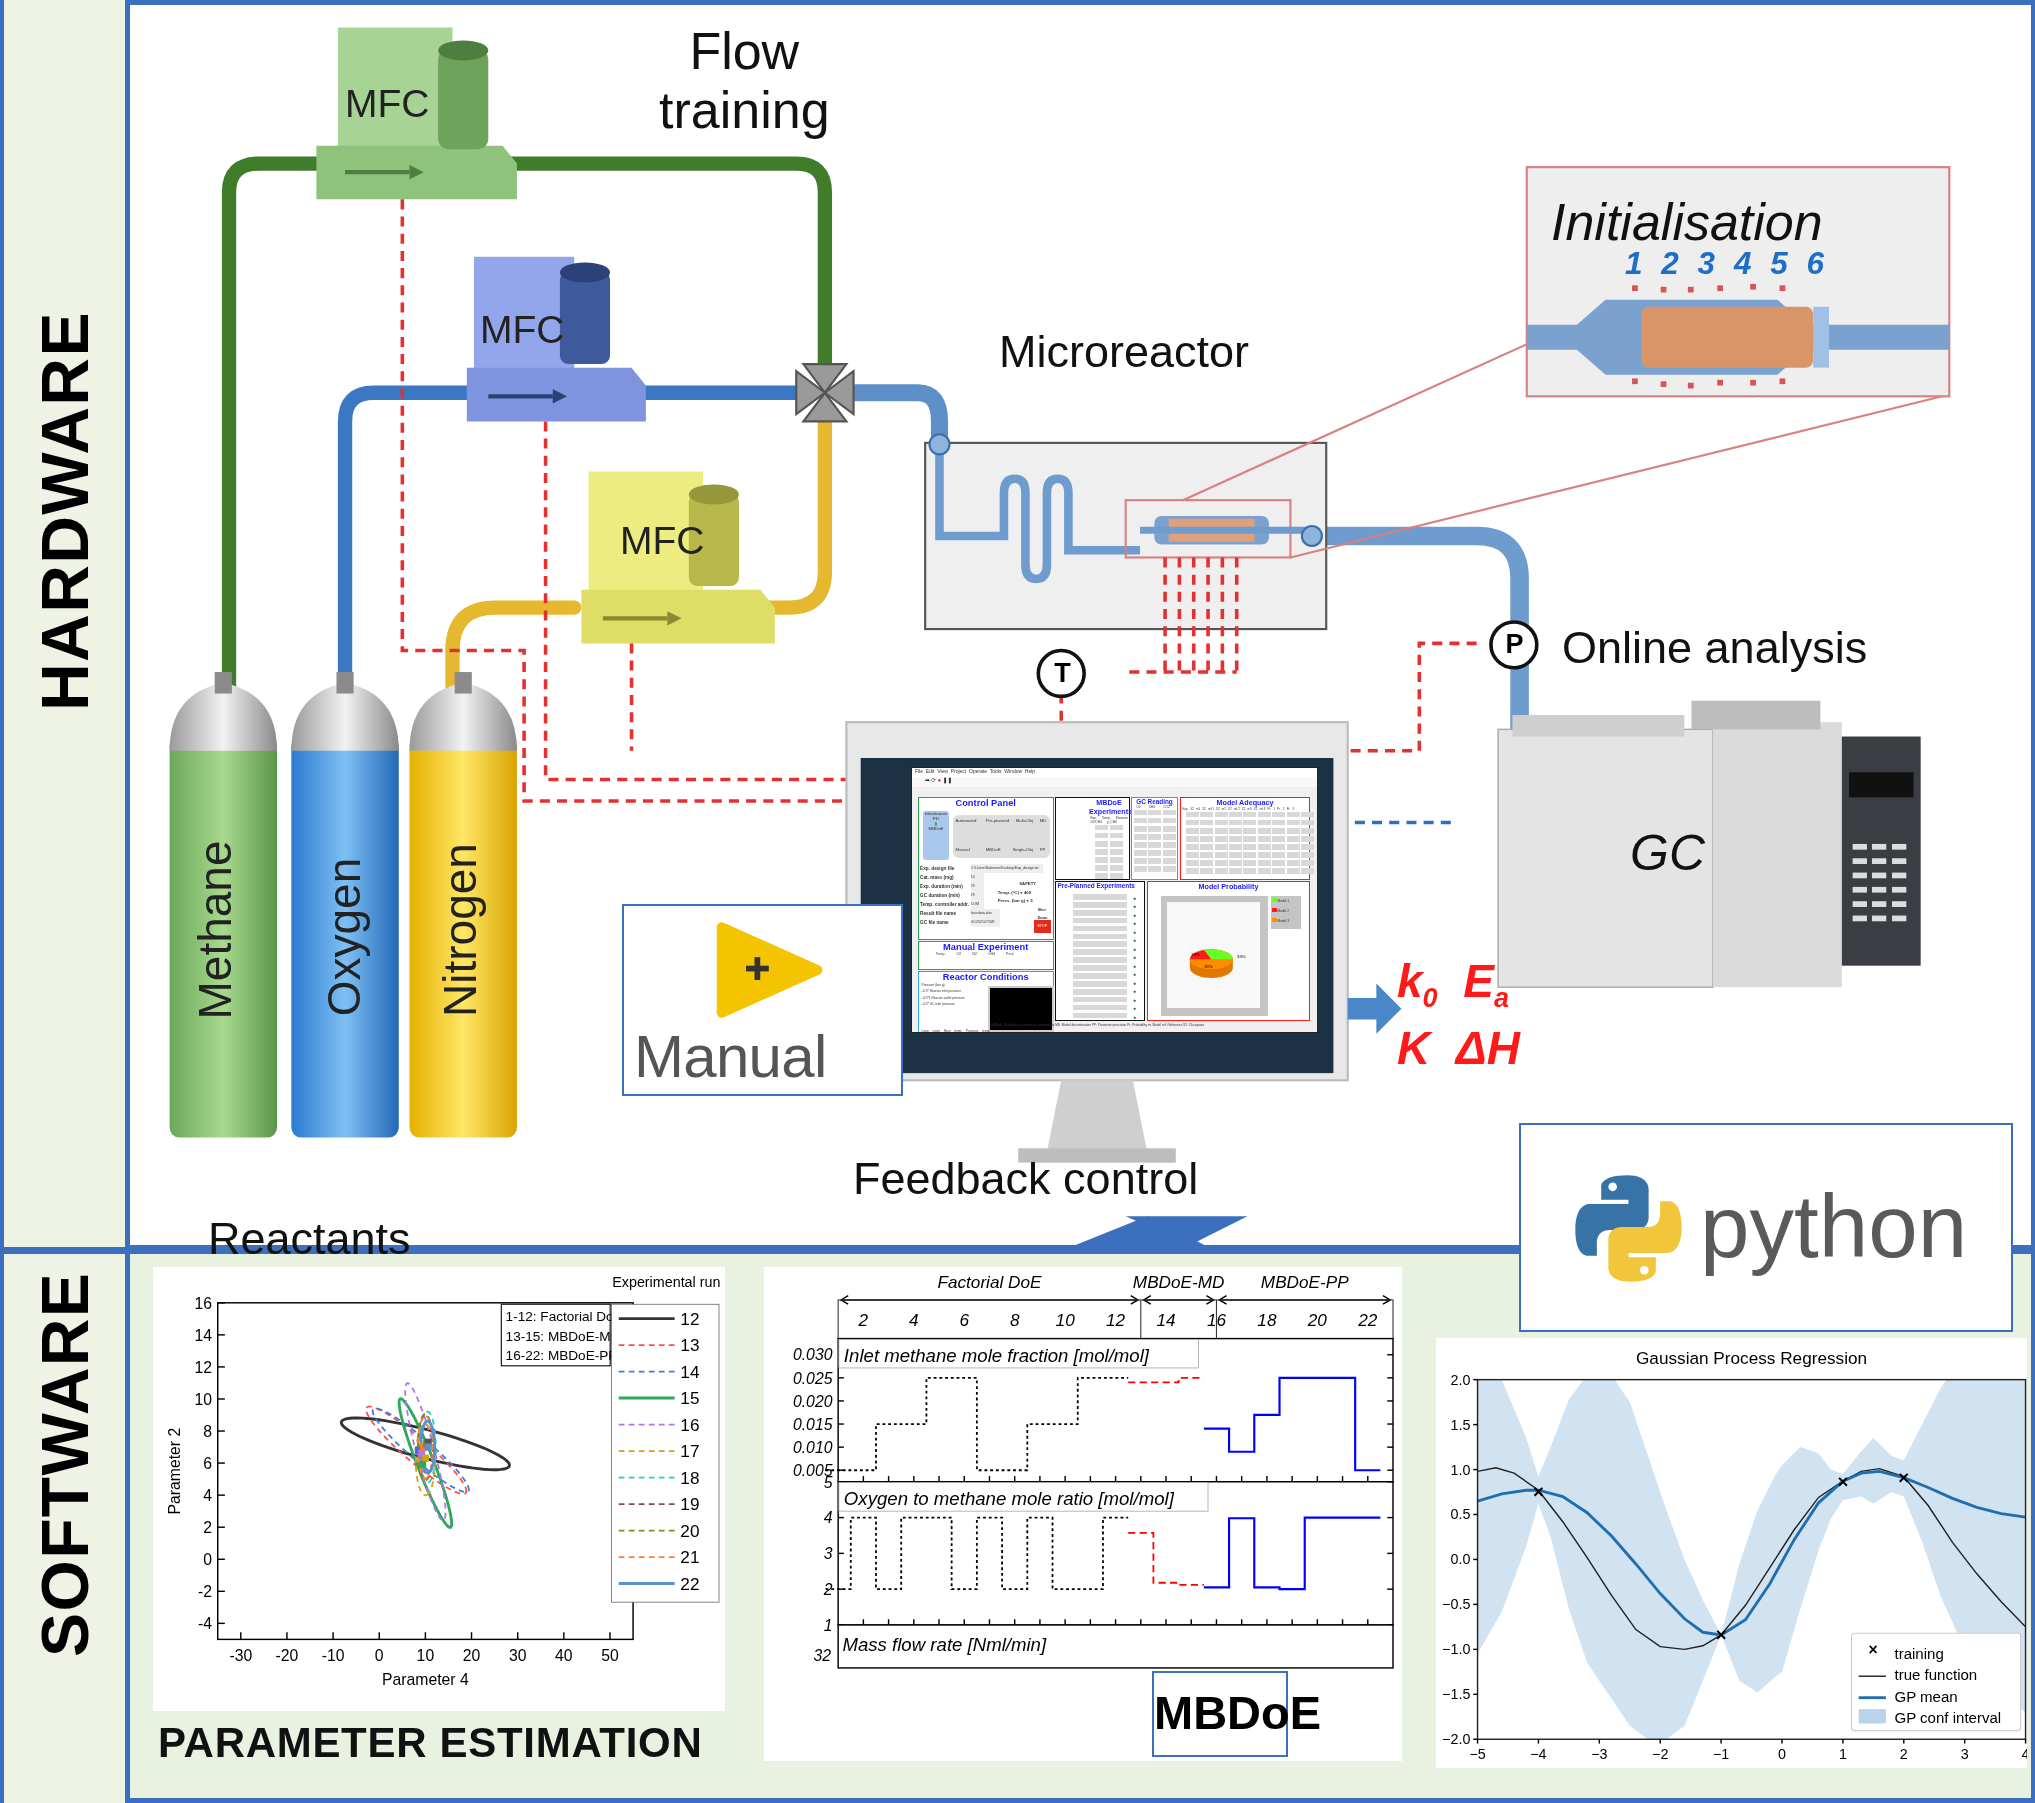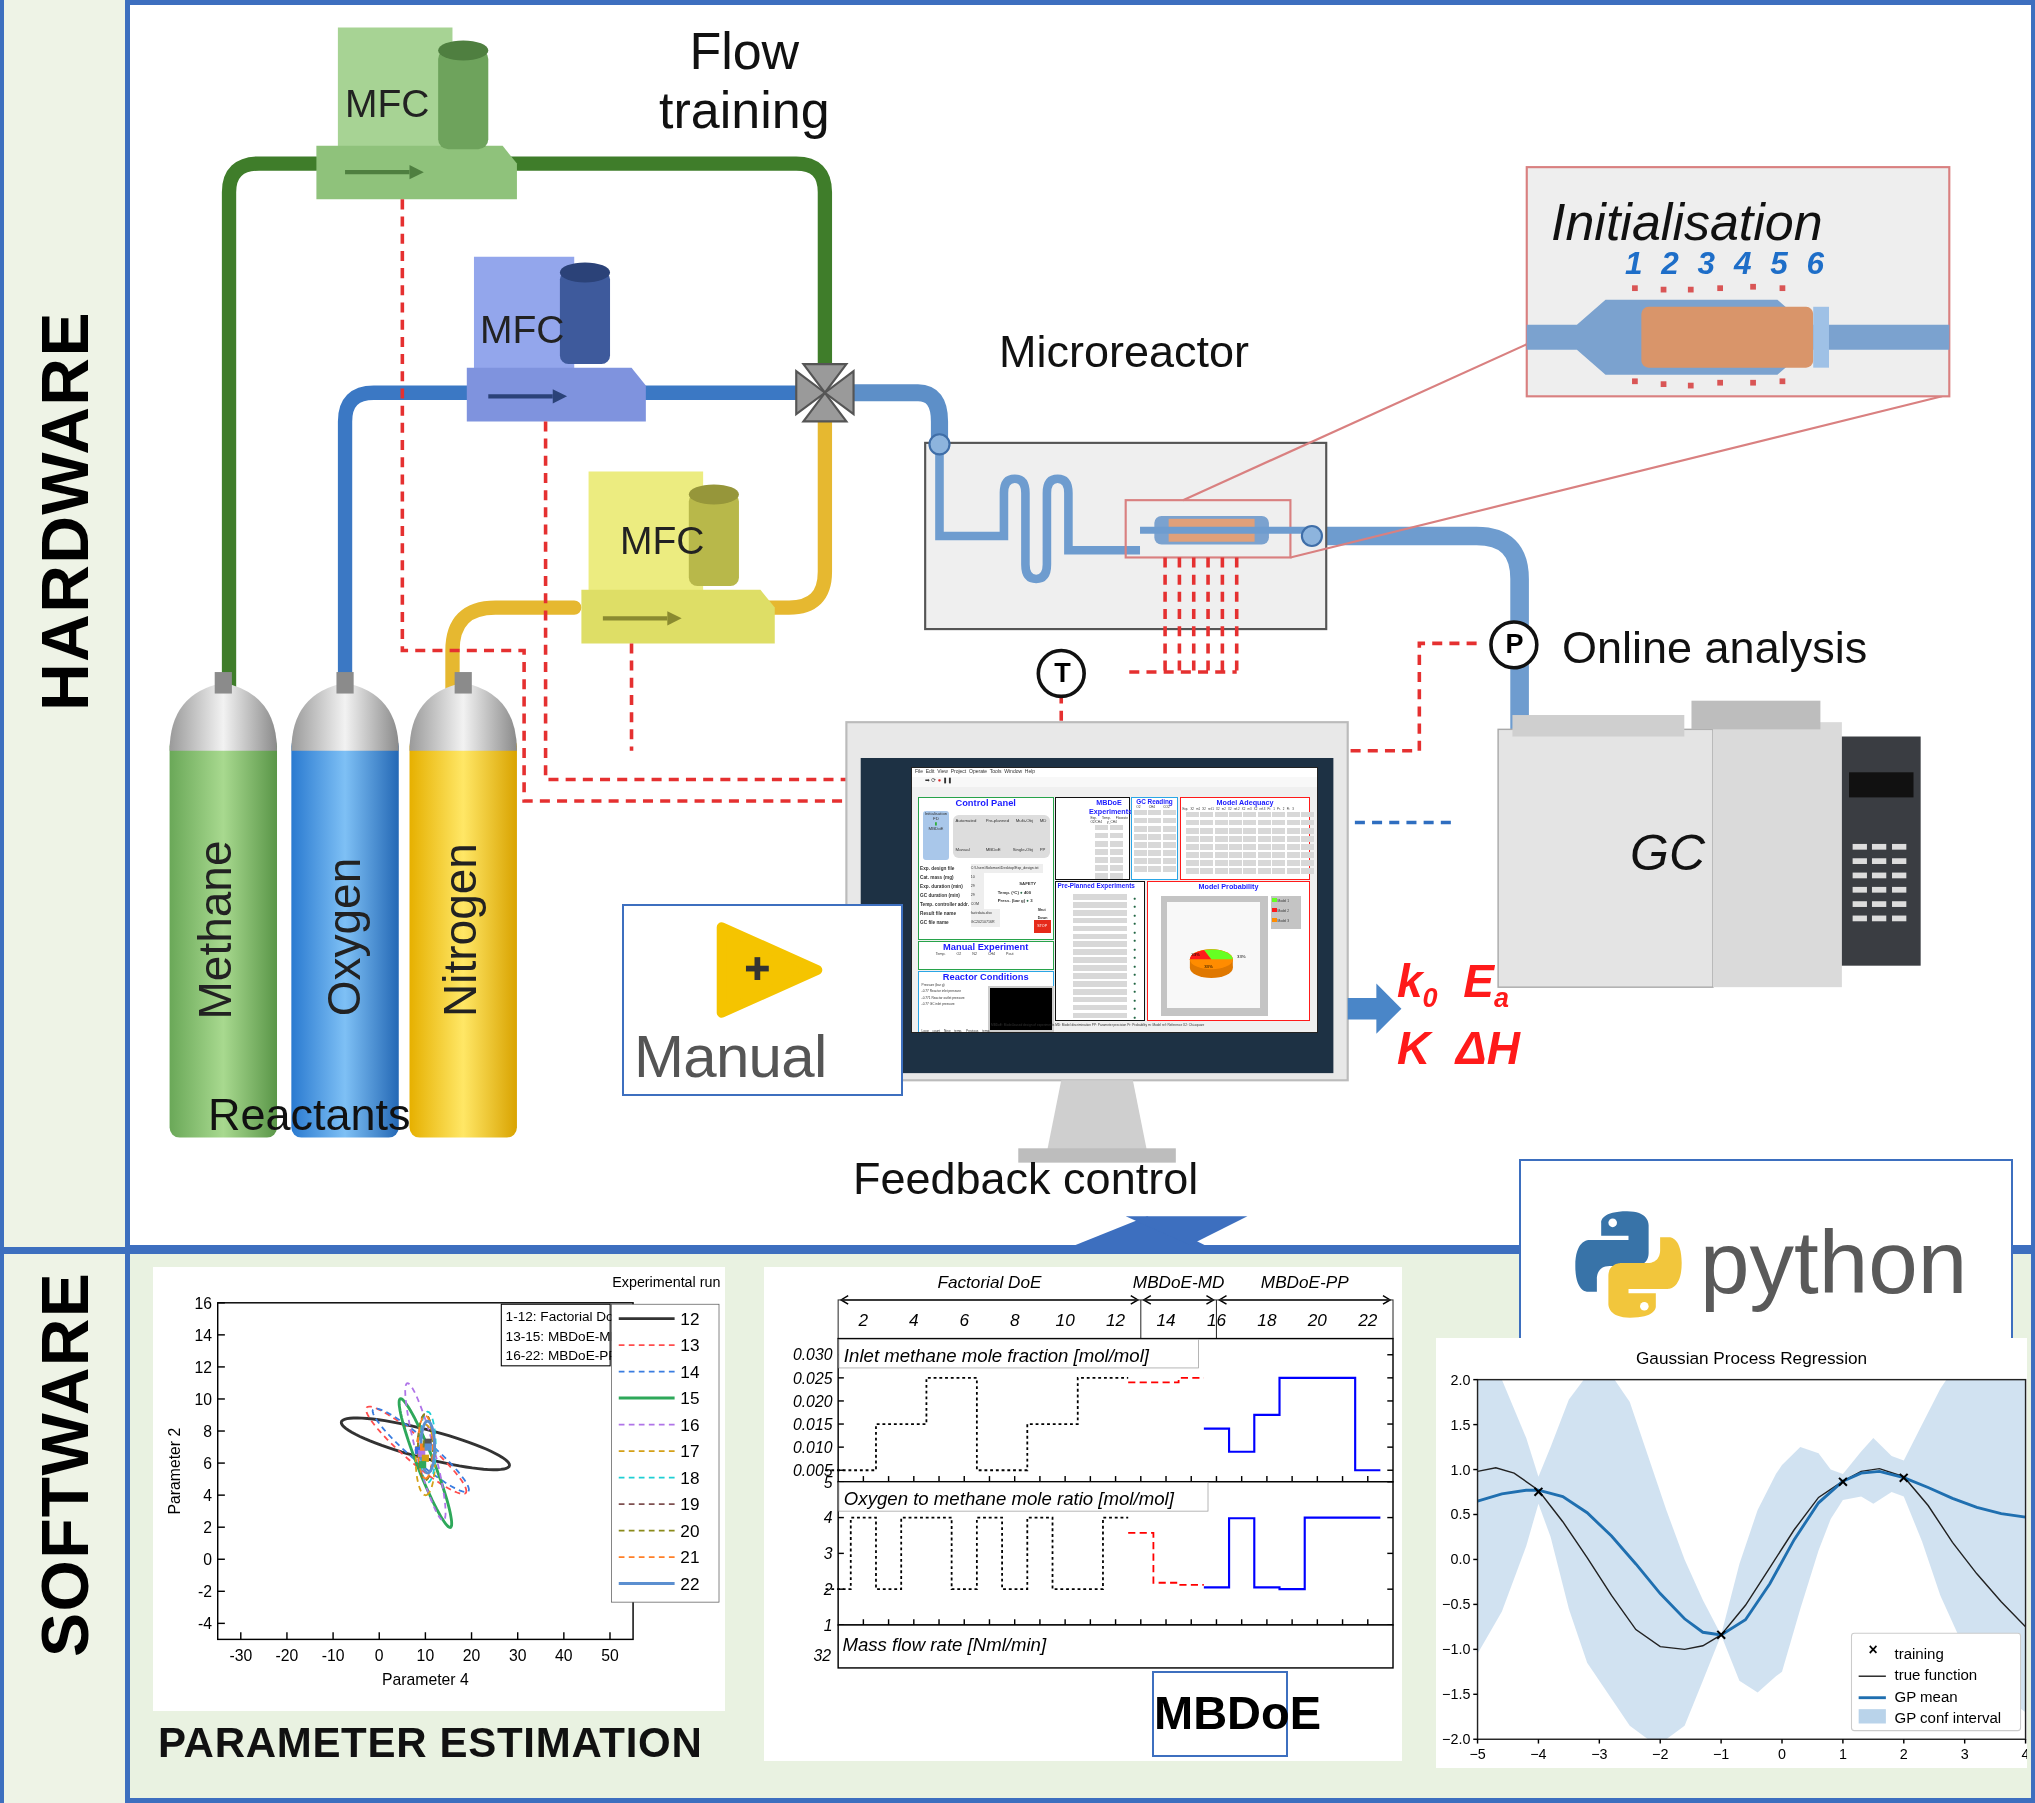--- a/index.html
+++ b/index.html
@@ -228,21 +228,21 @@
 </div>
 
 <div class="abs" style="left:1048px; top:658px; width:29px; text-align:center; font-size:27px; font-weight:bold;">T</div>
 <div class="abs" style="left:1500px; top:629px; width:29px; text-align:center; font-size:27px; font-weight:bold;">P</div>
 <div class="abs big" style="left:1562px; top:622px;">Online analysis</div>
 <div class="abs" style="left:1630px; top:824px; font-size:50px; font-style:italic; color:#111;">GC</div>
 
 <div class="abs cyl-label" style="left:125px; top:903px;">Methane</div>
 <div class="abs cyl-label" style="left:265px; top:910px;">Oxygen</div>
 <div class="abs cyl-label" style="left:373px; top:903px;">Nitrogen</div>
-<div class="abs big" style="left:208px; top:1089px;">Reactants</div>
+<div class="abs big" style="left:208px; top:1213px;">Reactants</div>
 <div class="abs big" style="left:853px; top:1153px;">Feedback control</div>
 
 <div class="abs" style="left:1397px; top:956px; color:#ff1a1a; font-weight:bold; font-style:italic; font-size:46px; line-height:50px;">
   <div><span>k</span><sub style="font-size:27px;">0</sub>&nbsp;&nbsp;<span>E</span><sub style="font-size:27px;">a</sub></div>
   <div><span>K</span>&nbsp;&nbsp;<span>ΔH</span></div>
 </div>
 
 <div class="panel-box" style="left:622px; top:904px; width:281px; height:192px;">
   <svg class="abs" style="left:92px; top:14.3px;" width="107" height="100" viewBox="0 0 150 140">
     <polygon points="8,10 142,70 8,130" fill="#f5c400" stroke="#f5c400" stroke-width="14" stroke-linejoin="round"></polygon>
@@ -660,21 +660,21 @@
       <text x="111" y="332" font-size="26">Oxygen to methane mole ratio [mol/mol]</text>
       <rect x="103" y="500" width="775" height="60" fill="#fff" stroke="#000" stroke-width="2"></rect>
       <text x="109" y="536" font-size="26">Mass flow rate [Nml/min]</text>
       <text x="93" y="550" font-size="22" text-anchor="end">32</text>
     </svg>
 </div>
 <div class="panel-box" style="left:1152px; top:1671px; width:136px; height:86px;">
   <div style="text-align:center; font-size:47px; font-weight:bold; line-height:80px;">MBDoE</div>
 </div>
 
-<div class="panel-box" style="left:1519px; top:1123px; width:494px; height:209px;margin-top:36px;">
+<div class="panel-box" style="left:1519px; top:1123px; width:494px; height:209px;">
   <svg class="abs" style="left:50px; top:46px;" width="115" height="115" viewBox="0 0 160 160">
     <path d="M78,6 C40,6 42,22 42,22 L42,40 L80,40 L80,46 L26,46 C26,46 6,44 6,82 C6,120 24,118 24,118 L36,118 L36,100 C36,100 35,82 54,82 L90,82 C90,82 108,82 108,64 L108,26 C108,26 110,6 78,6 Z" fill="#3873a8"></path>
     <circle cx="58" cy="22" r="6" fill="#fff"></circle>
     <path d="M82,154 C120,154 118,138 118,138 L118,120 L80,120 L80,114 L134,114 C134,114 154,116 154,78 C154,40 136,42 136,42 L124,42 L124,60 C124,60 125,78 106,78 L70,78 C70,78 52,78 52,96 L52,134 C52,134 50,154 82,154 Z" fill="#f2c63c"></path>
     <circle cx="102" cy="138" r="6" fill="#fff"></circle>
   </svg>
   <div class="abs" style="left:179px; top:50px; font-size:89px; color:#5a5a5a;">python</div>
 </div>
 
 <div class="abs" style="left:1436px; top:1338px; width:591px; height:430px; background:#fff;">

